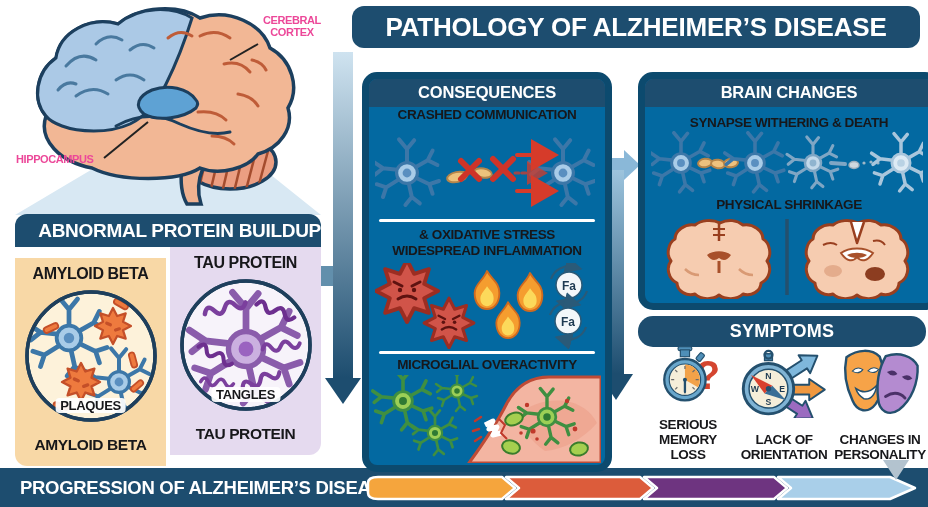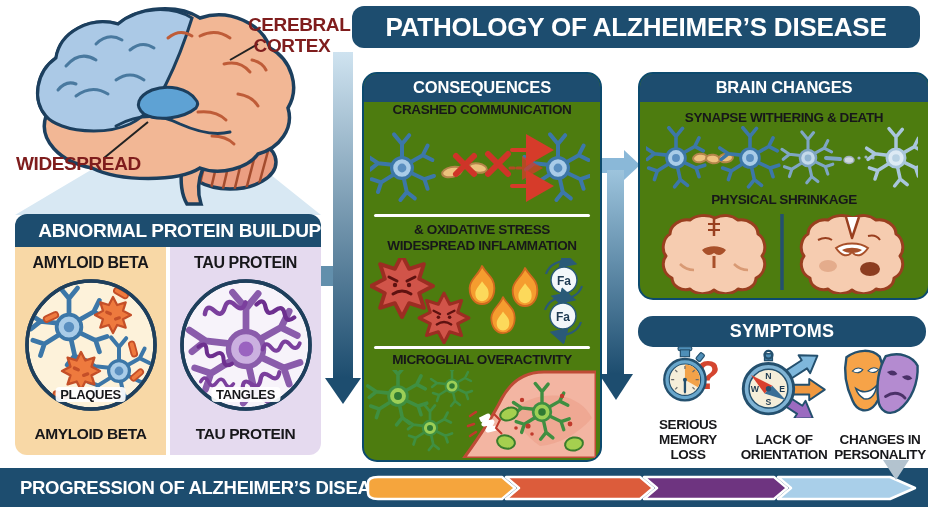--- a/index.html
+++ b/index.html
@@ -4,26 +4,26 @@
 <style>
   html,body{margin:0;padding:0;background:#fff;}
   #stage{position:relative;width:928px;height:507px;background:#ffffff;overflow:hidden;
          font-family:"Liberation Sans","DejaVu Sans",sans-serif;-webkit-font-smoothing:antialiased;}
   .abs{position:absolute;}
   
   .banner{left:352px;top:6px;width:568px;height:42px;background:#1d4d6f;border-radius:12px;
           display:flex;align-items:center;justify-content:center;color:#fff;font-weight:700;
           font-size:26px;letter-spacing:-0.2px;z-index:5;}
   
-  .blabel{color:#7f1d1d;font-weight:700;font-size:19px;letter-spacing:-0.4px;line-height:1.12;z-index:4;}
+  .blabel{color:#ec4899;font-weight:700;font-size:11px;letter-spacing:-0.4px;line-height:1.12;z-index:4;}
   
   .beam{left:15px;top:166px;width:306px;height:49px;background:#d8e8f3;
         clip-path:polygon(27% 0,80% 0,100% 100%,0 100%);z-index:1;}
   
-  .panel{background:#4d7c0f;border:2px solid #0c4a6e;border-radius:15px;overflow:hidden;z-index:3;}
+  .panel{background:#0369a1;border:7px solid #0c4a6e;border-radius:15px;overflow:hidden;z-index:3;}
   .phead{position:absolute;left:-2px;top:-2px;right:-2px;height:30px;background:#1d4d6f;
          border-radius:13px 13px 0 0;display:flex;align-items:center;justify-content:center;
          color:#fff;font-weight:700;font-size:16.5px;letter-spacing:-0.2px;}
   .sec-title{position:absolute;left:0;right:0;text-align:center;color:#17171a;font-weight:700;
              font-size:13.5px;letter-spacing:-0.4px;line-height:1.2;}
   .divider{position:absolute;left:10px;right:10px;height:3px;background:#ffffff;border-radius:2px;}
   
   .protein{left:15px;top:214px;width:306px;height:241px;background:none;border:none;overflow:visible;}
   .protein-head{position:absolute;left:0;top:0;width:100%;height:33px;background:#1d4d6f;
         border-radius:12px 12px 0 0;display:flex;align-items:center;justify-content:flex-end;
@@ -151,36 +151,36 @@
     <path d="M116,126 C138,114 160,114 180,124 C198,132 214,136 230,132" fill="none" stroke="#1c3f5e" stroke-width="3" stroke-linecap="round"></path>
     <path d="M196,100 C188,88 168,84 152,90 C138,96 134,106 144,114 C158,122 184,118 196,108 C198,105 198,102 196,100 Z" fill="#5ea2d4" stroke="#1c3f5e" stroke-width="3"></path>
     <path d="M258,44 L230,60" stroke="#222" stroke-width="2"></path>
     <path d="M104,158 L148,122" stroke="#222" stroke-width="2"></path>
   </svg>
 
   <div class="abs blabel" style="left:248px;top:14px;width:88px;text-align:center;">
     <span style="display:block">CEREBRAL</span>
     <span style="display:block">CORTEX</span>
   </div>
-  <div class="abs blabel" style="left:16px;top:153px;">WIDESPREAD</div>
+  <div class="abs blabel" style="left:16px;top:153px;">HIPPOCAMPUS</div>
 
   <div class="abs vshaft" style="left:333px;top:52px;height:326px;"></div>
   <div class="abs tri-down" style="left:325px;top:378px;border-left:18px solid transparent;border-right:18px solid transparent;border-top:26px solid #1d4d6f;"></div>
   <div class="abs" style="left:321px;top:266px;width:12px;height:20px;background:#628fac;z-index:1;"></div>
 
   <div class="abs" style="left:598px;top:158px;width:26px;height:15px;background:#8ab8d8;z-index:1;"></div>
   <div class="abs tri-down" style="left:624px;top:150px;border-top:15px solid transparent;border-bottom:15px solid transparent;border-left:16px solid #8ab8d8;"></div>
   <div class="abs vshaft" style="left:607px;top:170px;width:17px;height:204px;background:linear-gradient(to bottom,#9dc4dd,#1d4d6f);"></div>
   <div class="abs tri-down" style="left:599px;top:374px;border-left:17px solid transparent;border-right:17px solid transparent;border-top:26px solid #1d4d6f;"></div>
 
   <section class="abs panel protein">
     <div class="protein-head">
       <span>ABNORMAL PROTEIN BUILDUP</span>
     </div>
-    <div class="pcol" style="left:0;background:#f8d8a6;border-radius:0 0 0 12px;">
+    <div class="pcol" style="left:0;background:#f8d8a6;border-radius:0 0 0 12px;margin-top:11px;">
       <div class="ctitle">AMYLOID BETA</div>
       <svg class="abs" style="left:6px;top:28px;" width="140" height="140" viewBox="0 0 140 140">
         <clipPath id="amyClip">
             <circle cx="70" cy="70" r="64"></circle>
           </clipPath>
         <circle cx="70" cy="70" r="64" fill="#fdf2da" stroke="#1e3f5c" stroke-width="3.5"></circle>
         <g clip-path="url(#amyClip)">
           <use href="#neuron" transform="translate(48,52) scale(0.95)" style="--ns:#3c77a8;--nf:#a9cce8;--nn:#5a8fc0"></use>
           <use href="#neuron" transform="translate(98,96) scale(0.8)" style="--ns:#3c77a8;--nf:#a9cce8;--nn:#5a8fc0"></use>
           <use href="#plaque" transform="translate(92,40) scale(0.9)"></use>

